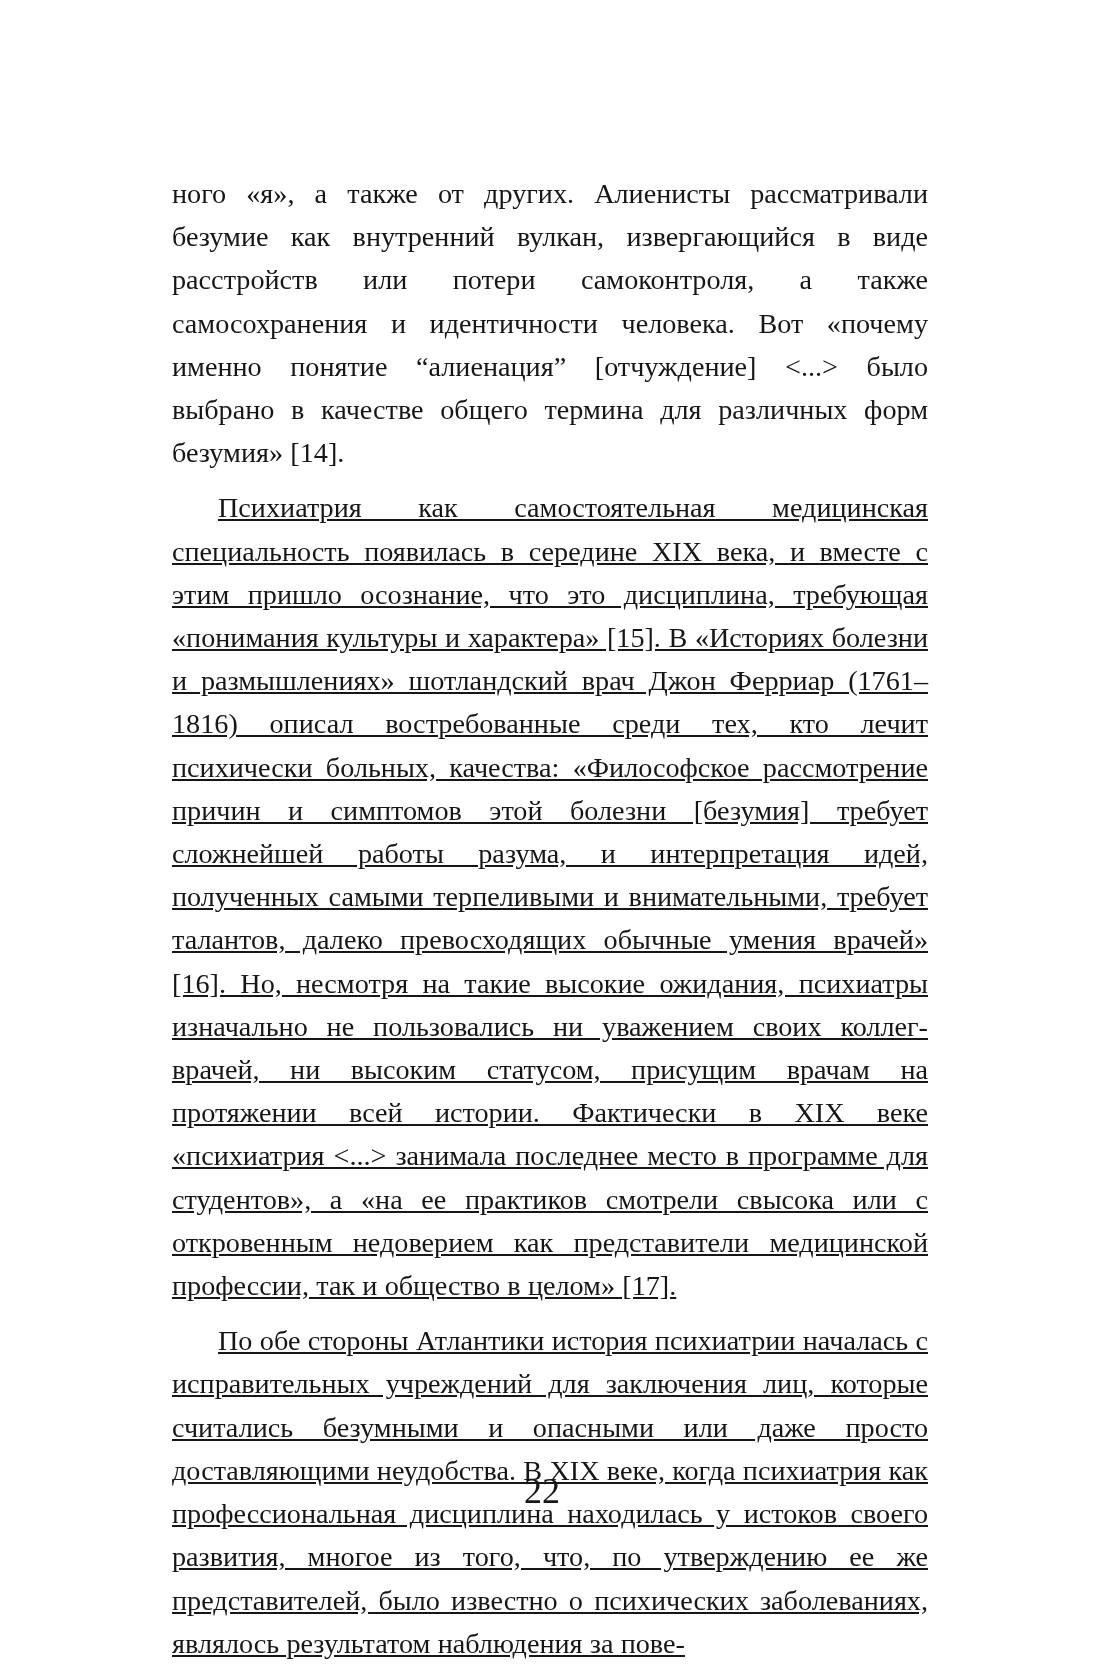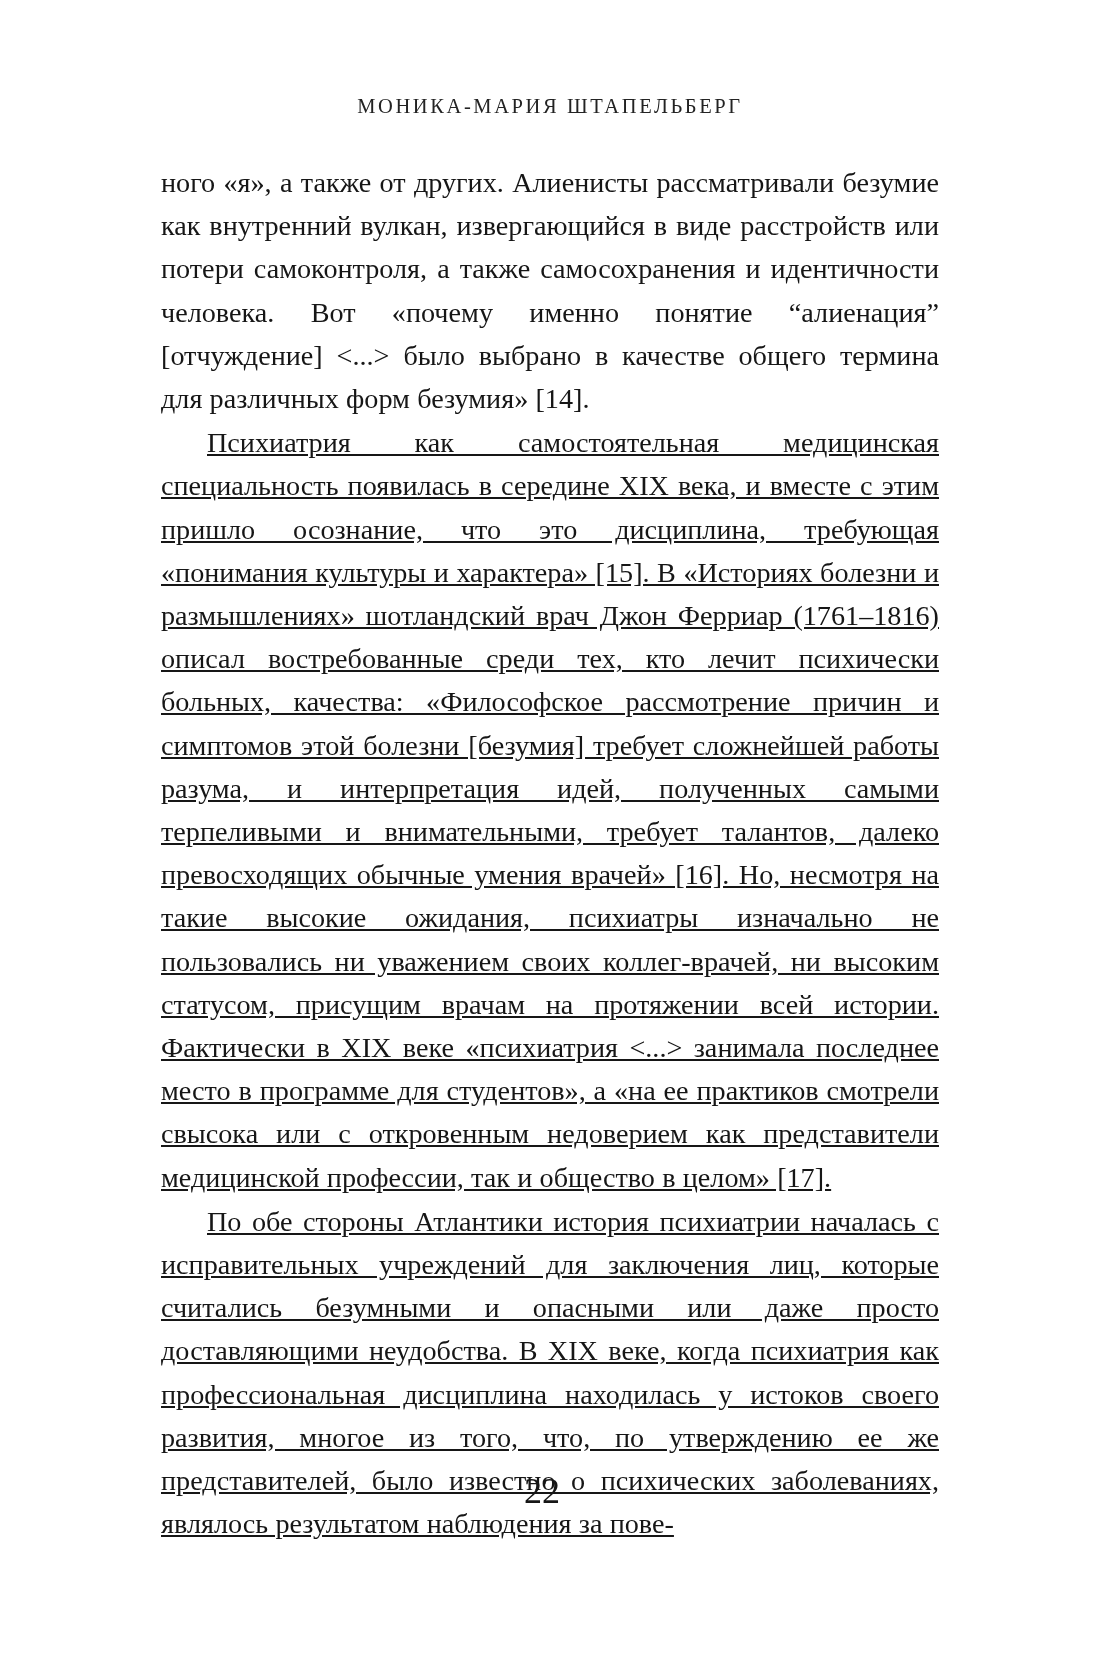--- a/index.html
+++ b/index.html
@@ -35,21 +35,21 @@
     text-transform: uppercase;
     white-space: nowrap;
   }
   .text-block {
     position: absolute;
     left: 160px;
     top: 160px;
     width: 780px;
   }
   p.body-para {
-    margin: 1px;
+    margin: 12px;
     font-size: 28.2px;
     line-height: 43.2px;
     text-align: justify;
     text-justify: inter-word;
     color: #161616;
     hyphens: manual;
     -webkit-hyphens: manual;
     word-spacing: 0.2px;
   }
   p.body-para.indented {
@@ -65,21 +65,20 @@
     font-size: 36px;
     color: #161616;
     font-family: "Liberation Serif", "DejaVu Serif", serif;
   }
 </style>
 </head>
 <body>
 
 <div class="page">
 
-  <div class="running-header">МОНИКА-МАРИЯ ШТАПЕЛЬБЕРГ</div>
 
   <div class="text-block">
 
     <p class="body-para">ного «я», а также от других. Алиенисты рассматривали безумие как внутренний вулкан, извергающийся в виде расстройств или потери самоконтроля, а также самосохранения и идентичности человека. Вот «почему именно понятие “алиенация” [отчуждение] &lt;...&gt; было выбрано в качестве общего термина для различных форм безумия» [14].</p>
 
     <p class="body-para indented">Психиатрия как самостоятельная медицинская специальность появилась в середине XIX века, и вместе с этим пришло осознание, что это дисциплина, требующая «понимания культуры и характера» [15]. В «Историях болезни и размышлениях» шотландский врач Джон Ферриар (1761–1816) описал востребованные среди тех, кто лечит психически больных, качества: «Философское рассмотрение причин и симптомов этой болезни [безумия] требует сложнейшей работы разума, и интерпретация идей, полученных самыми терпеливыми и внимательными, требует талантов, далеко превосходящих обычные умения врачей» [16]. Но, несмотря на такие высокие ожидания, психиатры изначально не пользовались ни уважением своих коллег-врачей, ни высоким статусом, присущим врачам на протяжении всей истории. Фактически в XIX веке «психиатрия &lt;...&gt; занимала последнее место в программе для студентов», а «на ее практиков смотрели свысока или с откровенным недоверием как представители медицинской профессии, так и общество в целом» [17].</p>
 
     <p class="body-para indented">По обе стороны Атлантики история психиатрии началась с исправительных учреждений для заключения лиц, которые считались безумными и опасными или даже просто доставляющими неудобства. В XIX веке, когда психиатрия как профессиональная дисциплина находилась у истоков своего развития, многое из того, что, по утверждению ее же представителей, было известно о психических заболеваниях, являлось результатом наблюдения за пове-</p>
 
   </div>

